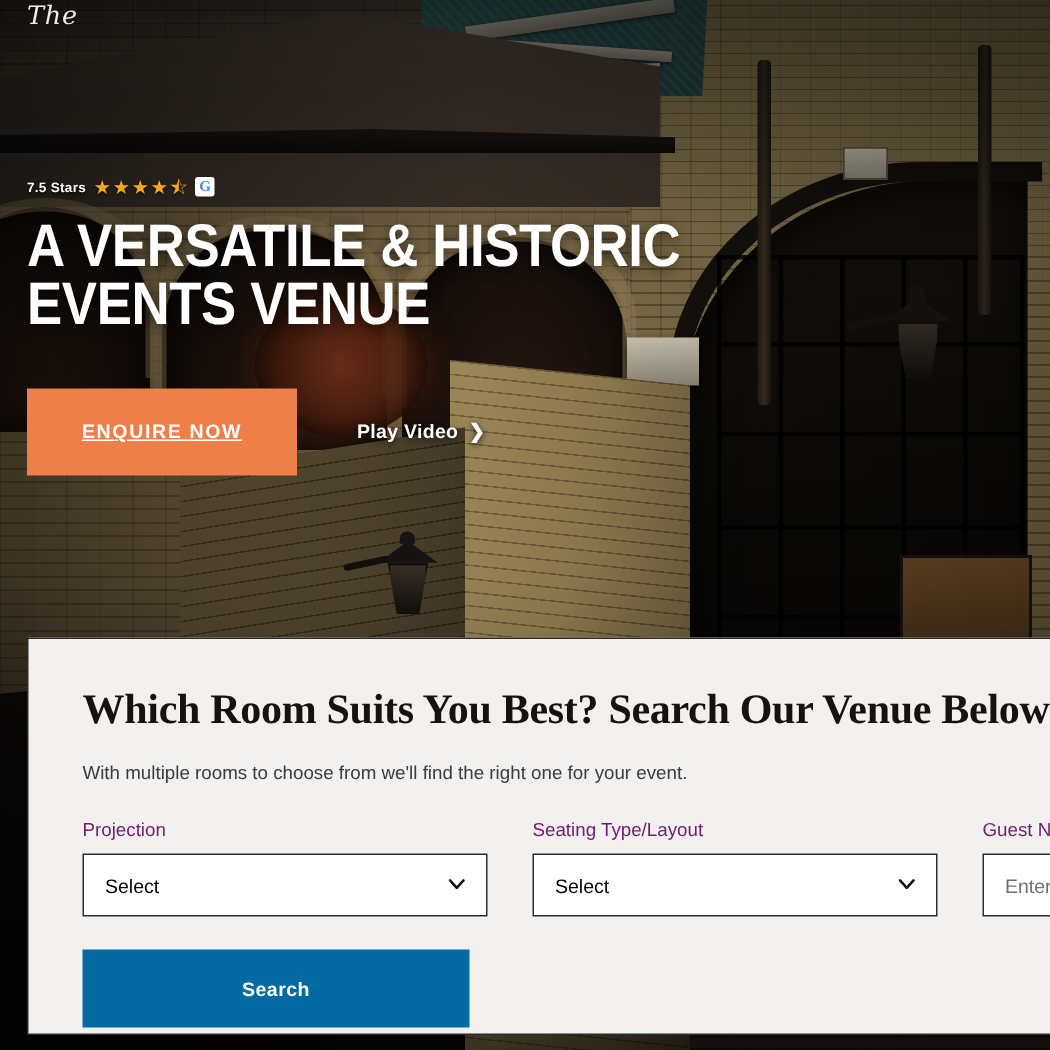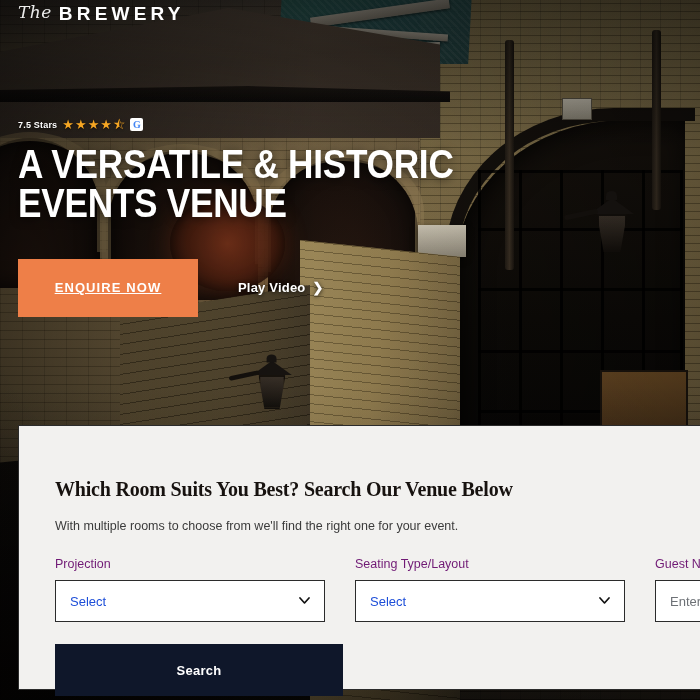--- a/index.html
+++ b/index.html
@@ -251,44 +251,44 @@
   }
   #play-video .chev{ font-size:13px; font-weight:700; }
 
   
   #search-panel{
     position:absolute; left:18px; top:425px; width:700px; height:265px;
     background:#f2f1ef; border:1px solid #2b2b2b; border-right:none;
     z-index:40; padding:32px 36px 0 36px;
   }
   #panel-title{
-    font-family:"Liberation Serif", serif; font-weight:700; font-size:20px;
-    color:#17120f; letter-spacing:-.2px; white-space:nowrap;margin-top:20px;
+    font-family:"Liberation Serif", serif; font-weight:700; font-size:28px;
+    color:#17120f; letter-spacing:-.2px; white-space:nowrap;
   }
   #panel-sub{
     margin-top:18px; font-size:12.5px; color:#3b3b3b; font-weight:400;
   }
   #fields{ display:flex; margin-top:24px; gap:30px; }
   .field{ width:270px; flex:0 0 auto; }
   .field label{
     display:block; font-size:12.5px; font-weight:400; color:#701a75; margin-bottom:9px;
   }
   .ctl{
     position:relative; width:270px; height:42px; background:#fff;
     border:1px solid #2b2b2b; display:flex; align-items:center; padding:0 14px;
   }
-  .ctl .val{ font-size:13px; color:#1d4ed8; }
+  .ctl .val{ font-size:13px; color:#000000; }
   .ctl .val.ph{ color:#6d7176; }
   .chevdown{
     position:absolute; right:14px; top:50%; transform:translateY(-55%);
     width:11px; height:11px;
   }
   .chevdown svg{ display:block; }
   #search-btn{
-    margin-top:22px; width:288px; height:52px; background:#0f172a; border:none; cursor:pointer;
+    margin-top:22px; width:258px; height:52px; background:#0369a1; border:none; cursor:pointer;
     color:#fff; font-weight:700; font-size:13px; letter-spacing:.3px;
     font-family:"Liberation Sans", sans-serif;
     display:flex; align-items:center; justify-content:center;
   }
 </style>
 </head>
 <body>
 
 <div id="hero">
 
@@ -360,21 +360,20 @@
         <i style="left:180px"></i>
         <i style="left:220px"></i>
       <i style="left:260px"></i>
     </div>
 
     <div class="vignette"></div>
   </div>
 
   <div id="logo">
     <span class="the">The</span>
-    <span class="brewery">BREWERY</span>
   </div>
 
   <div id="hero-copy">
 
     <div id="rating">
       <span class="rt">7.5 Stars</span>
       <span class="stars">
         <span>★</span>
         <span>★</span>
         <span>★</span>

